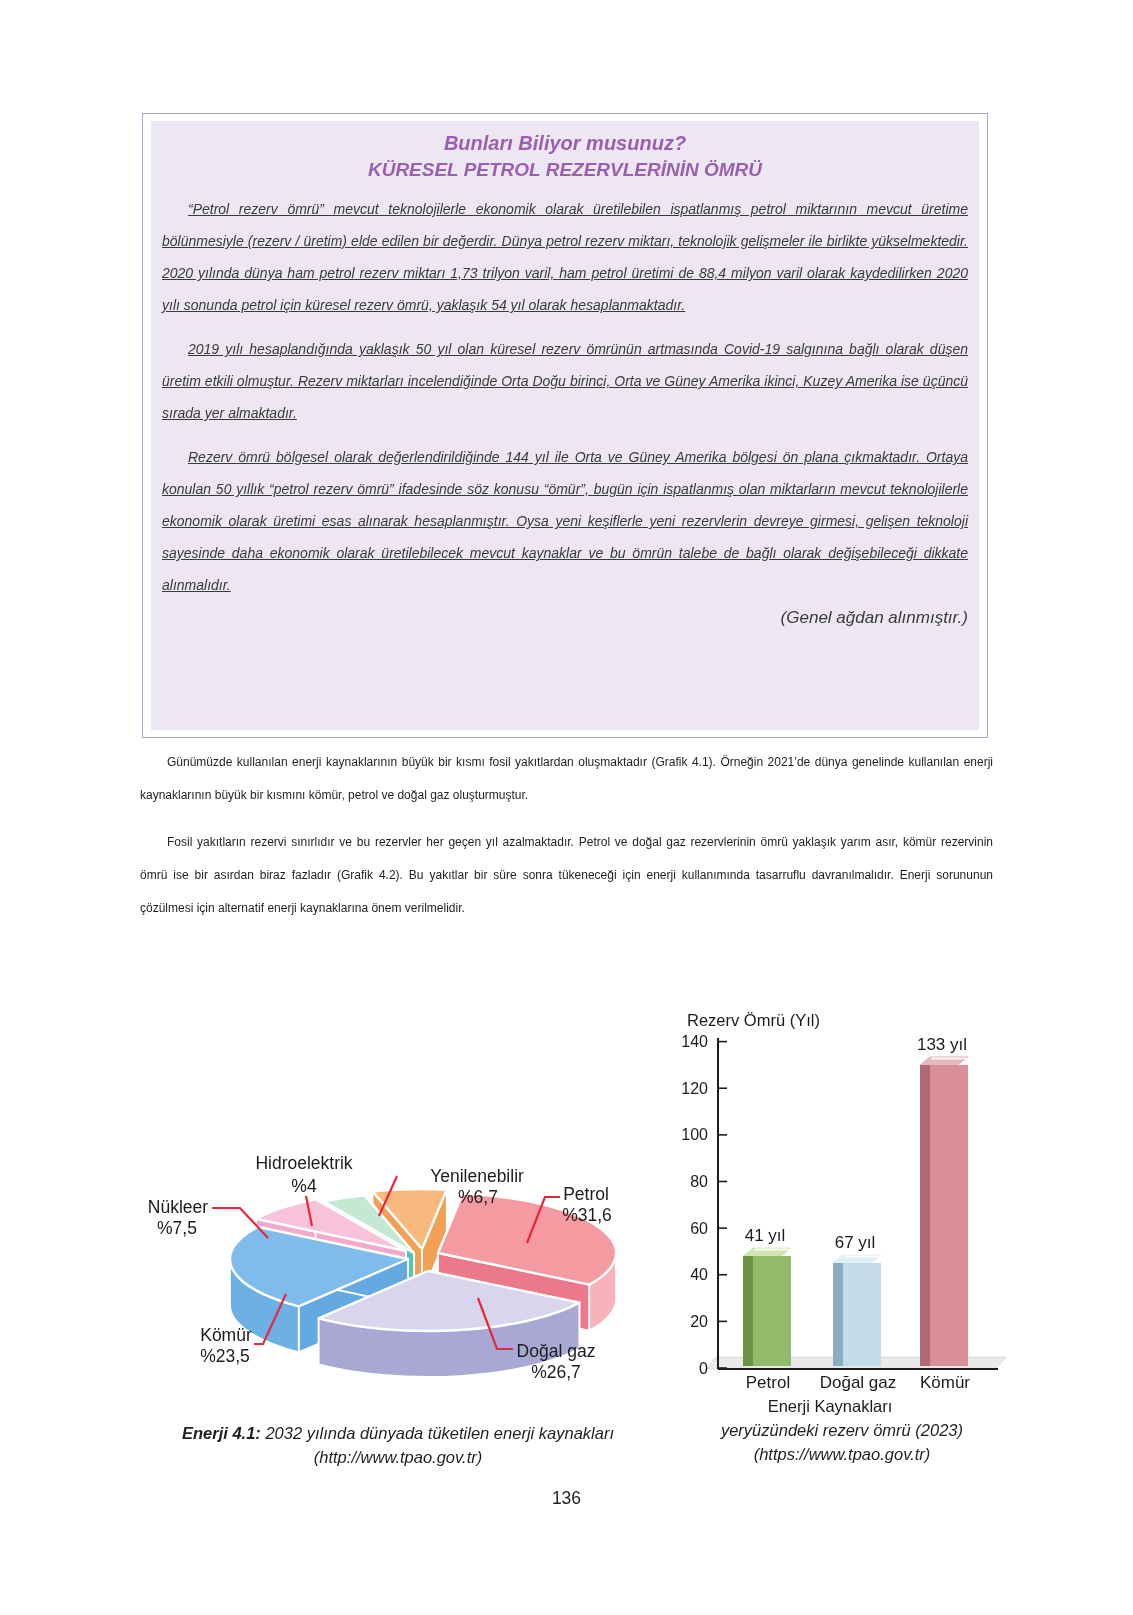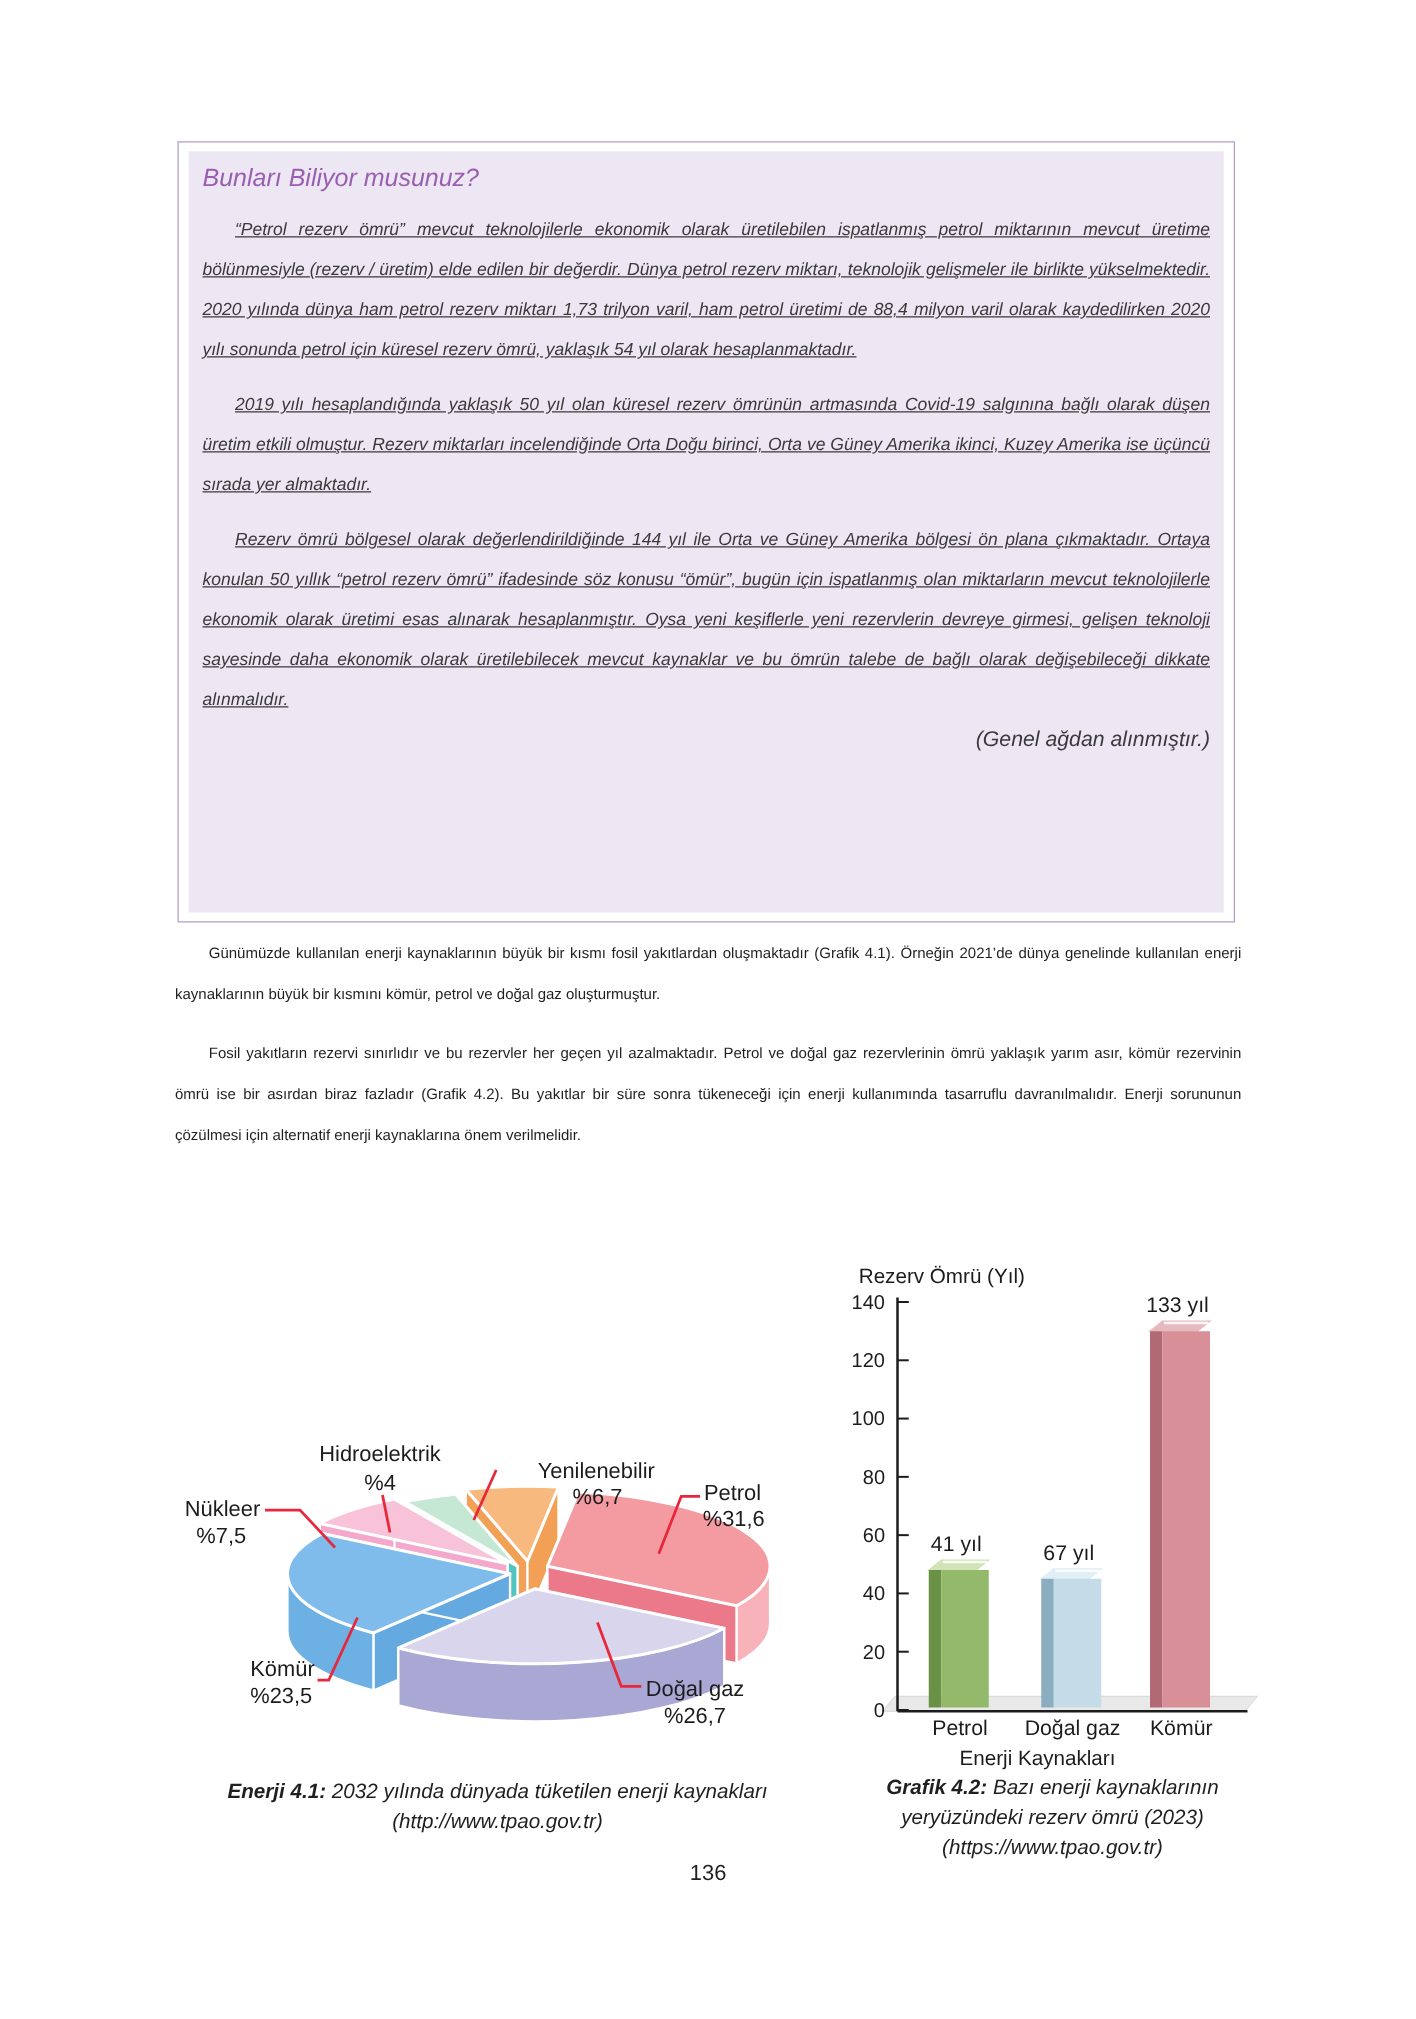--- a/index.html
+++ b/index.html
@@ -10,22 +10,23 @@
   
   .infobox{
     position:absolute; left:142px; top:113px; width:846px; height:625px;
     border:1.5px solid #b29ec6; background:#ffffff; box-sizing:border-box;
   }
   .infobox-inner{
     position:absolute; left:8px; top:7px; right:8px; bottom:7px;
     background:#ece7f2; padding:9px 11px 0 11px; overflow:hidden; box-sizing:border-box;
   }
   .infobox-heading{
-    font-size:20px; font-weight:normal; font-style:italic; color:#9a5fb0;
+    font-size:20px; font-weight:bold; font-style:italic; color:#9a5fb0;
     margin:2px 0 4px 0;
+    text-align:center;
   }
   .infobox-title{
     font-size:19px; font-weight:bold; font-style:italic; color:#9a5fb0;
     text-align:center; margin:2px 0 6px 0;
   }
   .infobox-para{
     font-size:14px; font-style:italic; color:#3a3a3a; line-height:32px;
     text-align:justify; text-indent:26px; margin:12px 0 0 0;text-decoration:underline;
   }
   .infobox-sources{
@@ -54,20 +55,21 @@
   }
 </style>
 </head>
 <body>
 
 <div class="page">
 
   <div class="infobox">
     <div class="infobox-inner">
       <div class="infobox-heading">Bunları Biliyor musunuz?</div>
+      <div class="infobox-title">KÜRESEL PETROL REZERVLERİNİN ÖMRÜ</div>
       <p class="infobox-para">“Petrol rezerv ömrü” mevcut teknolojilerle ekonomik olarak üretilebilen ispatlanmış petrol miktarının mevcut üretime bölünmesiyle (rezerv / üretim) elde edilen bir değerdir. Dünya petrol rezerv miktarı, teknolojik gelişmeler ile birlikte yükselmektedir. 2020 yılında dünya ham petrol rezerv miktarı 1,73 trilyon varil, ham petrol üretimi de 88,4 milyon varil olarak kaydedilirken 2020 yılı sonunda petrol için küresel rezerv ömrü, yaklaşık 54 yıl olarak hesaplanmaktadır.</p>
       <p class="infobox-para">2019 yılı hesaplandığında yaklaşık 50 yıl olan küresel rezerv ömrünün artmasında Covid-19 salgınına bağlı olarak düşen üretim etkili olmuştur. Rezerv miktarları incelendiğinde Orta Doğu birinci, Orta ve Güney Amerika ikinci, Kuzey Amerika ise üçüncü sırada yer almaktadır.</p>
       <p class="infobox-para">Rezerv ömrü bölgesel olarak değerlendirildiğinde 144 yıl ile Orta ve Güney Amerika bölgesi ön plana çıkmaktadır. Ortaya konulan 50 yıllık “petrol rezerv ömrü” ifadesinde söz konusu “ömür”, bugün için ispatlanmış olan miktarların mevcut teknolojilerle ekonomik olarak üretimi esas alınarak hesaplanmıştır. Oysa yeni keşiflerle yeni rezervlerin devreye girmesi, gelişen teknoloji sayesinde daha ekonomik olarak üretilebilecek mevcut kaynaklar ve bu ömrün talebe de bağlı olarak değişebileceği dikkate alınmalıdır.</p>
       <div class="infobox-sources">
         <div>(Genel ağdan alınmıştır.)</div>
       </div>
     </div>
   </div>
 
   <div class="bodytext">
@@ -164,19 +166,18 @@
         <text x="945" y="1388" text-anchor="middle" font-size="17">Kömür</text>
         <text x="830" y="1412" text-anchor="middle" font-size="16.5">Enerji Kaynakları</text>
       </g>
     </svg>
 
   <div class="caption caption-left">
     <div><span class="cap-label">Enerji 4.1:</span><span> 2032 yılında dünyada tüketilen enerji kaynakları</span></div>
     <div>(http://www.tpao.gov.tr)</div>
   </div>
   <div class="caption caption-right">
-    <div><span class="cap-label">Grafik 4.2:</span><span> Bazı enerji kaynaklarının</span></div>
     <div>yeryüzündeki rezerv ömrü (2023)</div>
     <div>(https://www.tpao.gov.tr)</div>
   </div>
 
   <div class="page-number">136</div>
 </div>
 
 </body></html>

